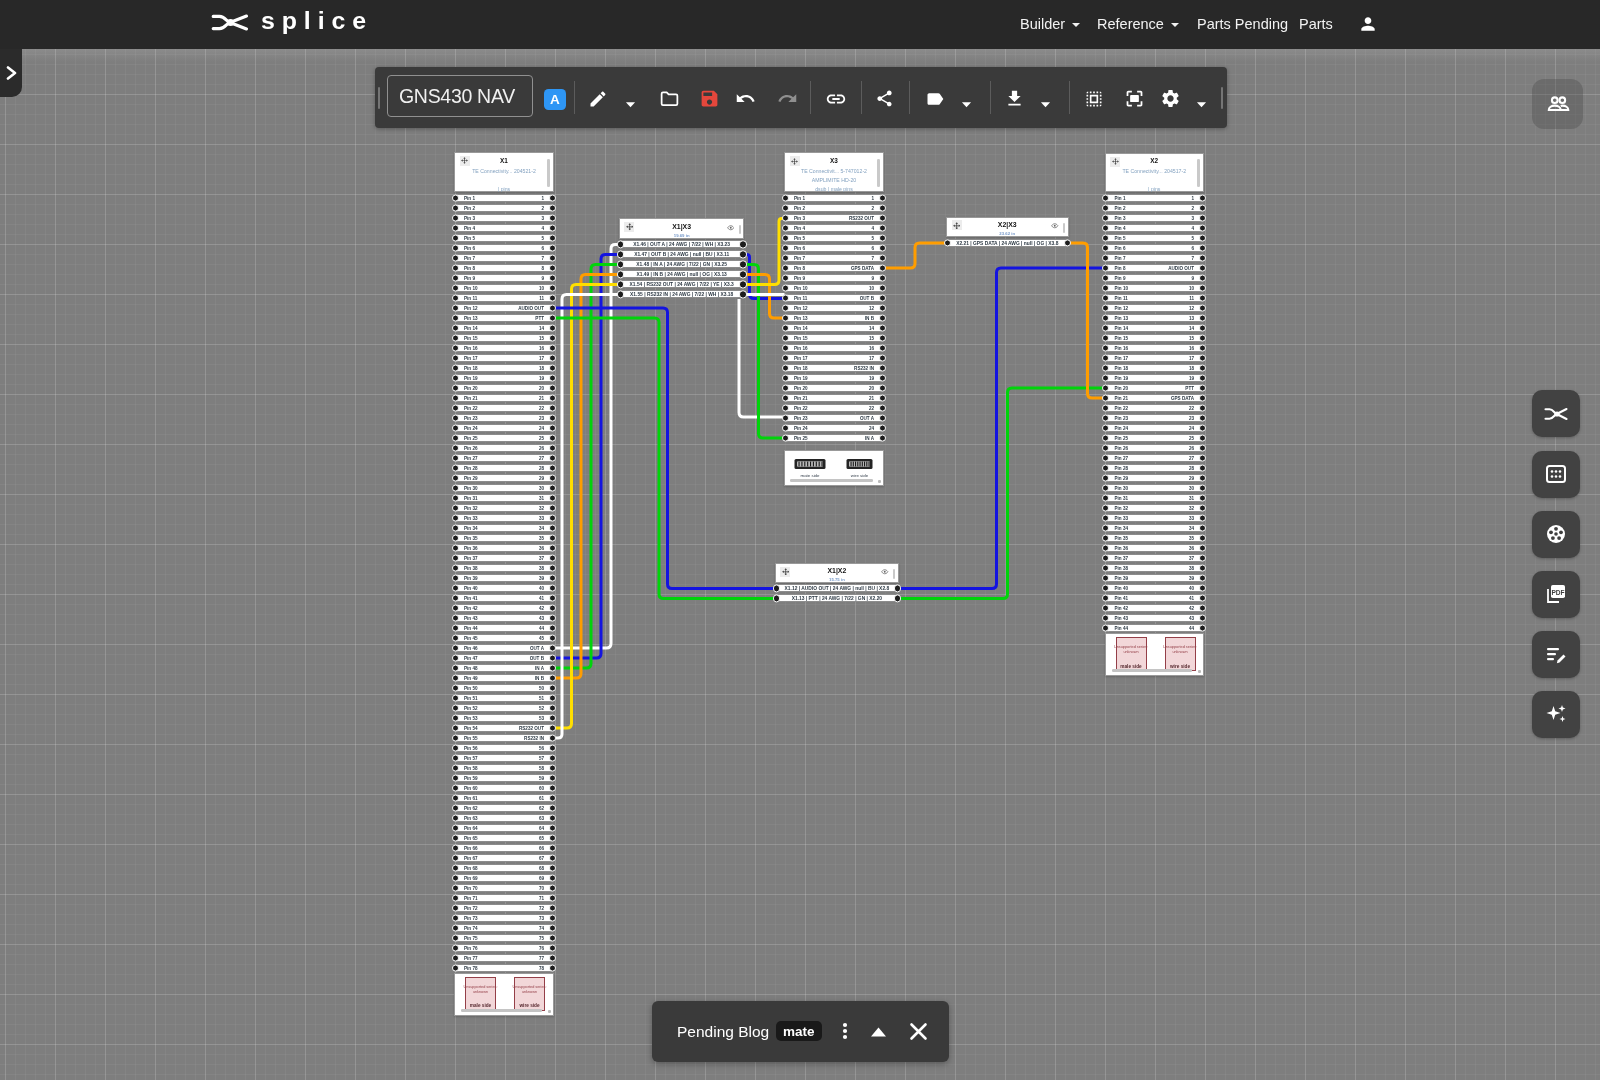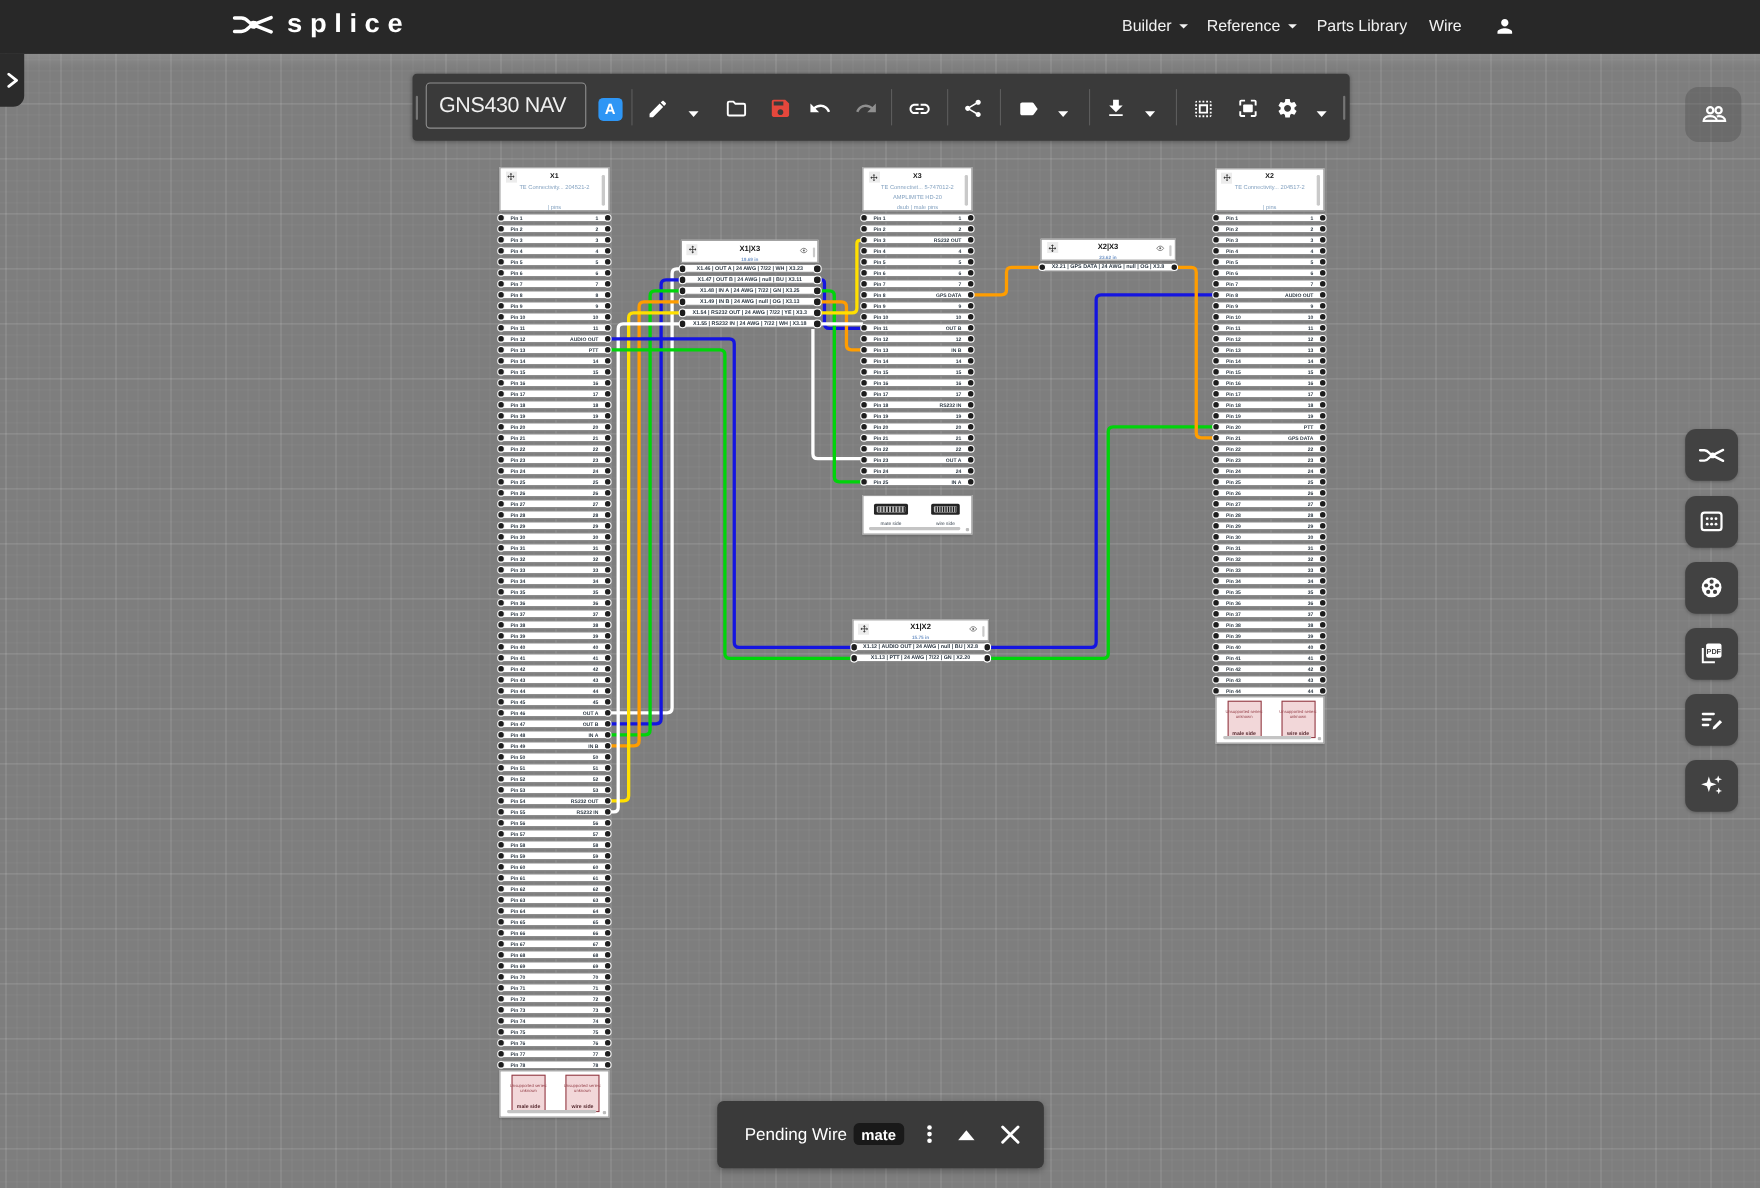--- a/index.html
+++ b/index.html
@@ -826,22 +826,22 @@
         <path d="M2.2 3.4 H8.5 C14.5 3.4 15.5 9.5 19.5 9.5"></path>
         <path d="M2.2 15.6 H8.5 C14.5 15.6 15.5 9.5 19.5 9.5"></path>
         <path d="M19 9.5 L35.5 3"></path>
         <path d="M19 9.5 L35.5 16"></path>
       </g>
       <circle cx="19.5" cy="9.5" r="3.6" fill="#fff"></circle>
     </svg>
 <div class="logotext">splice</div>
 <div class="nav" style="left:1020px">Builder <span class="caret"></span></div>
 <div class="nav" style="left:1097px">Reference <span class="caret"></span></div>
-<div class="nav" style="left:1197px">Parts Library</div>
-<div class="nav" style="left:1299px">Wire</div>
+<div class="nav" style="left:1197px">Parts Pending</div>
+<div class="nav" style="left:1299px">Parts</div>
 <div style="position:absolute;left:1358px;top:14px"><svg viewBox="0 0 24 24" width="20" height="20">
         <path fill="#fff" d="M12 12c2.21 0 4-1.79 4-4s-1.79-4-4-4-4 1.79-4 4 1.79 4 4 4zm0 2c-2.67 0-8 1.34-8 4v2h16v-2c0-2.66-5.33-4-8-4z"></path>
       </svg></div>
 </div>
 <div id="opener">
     <svg width="12" height="14" viewBox="0 0 12 14">
       <path d="M3 1.5 10 7 3 12.5" fill="none" stroke="#fff" stroke-width="2.6" stroke-linecap="round" stroke-linejoin="round"></path>
     </svg>
   </div>
 <div id="toolbar">
@@ -974,21 +974,21 @@
     <svg viewBox="0 0 24 24" width="26" height="26">
       <g fill="none" stroke="#fff" stroke-width="1.9">
         <circle cx="9" cy="8.5" r="2.6"></circle>
         <circle cx="16" cy="8.5" r="2.6"></circle>
         <path d="M3.5 17.5c0-2.5 2.5-4 5.5-4s5.5 1.5 5.5 4z" fill="none"></path>
         <path d="M14.5 13.8c.47-.19 1-.3 1.5-.3 3 0 5.5 1.5 5.5 4h-7" fill="none"></path>
       </g>
     </svg>
   </div>
 <div id="pending">
-<span class="pw-label">Pending Wire</span>
+<span class="pw-label">Pending Blog</span>
 <span class="pw-badge">mate</span>
 <svg width="6" height="18" viewBox="0 0 6 18" style="position:absolute;left:190px;top:21px">
       <g fill="#fff">
         <circle cx="3" cy="3" r="2.1"></circle>
         <circle cx="3" cy="9" r="2.1"></circle>
         <circle cx="3" cy="15" r="2.1"></circle>
       </g>
     </svg>
 <svg width="17" height="10" viewBox="0 0 17 10" style="position:absolute;left:218px;top:26px">
       <path fill="#fff" d="M8.5 0.5 16 9.5H1z"></path>

